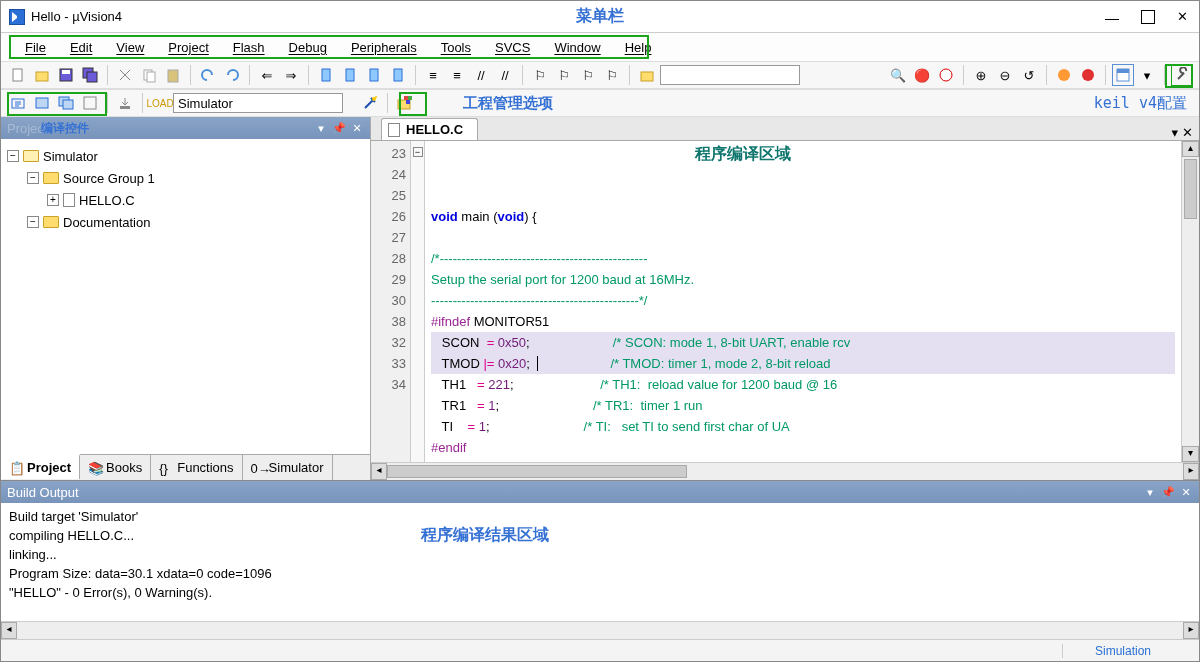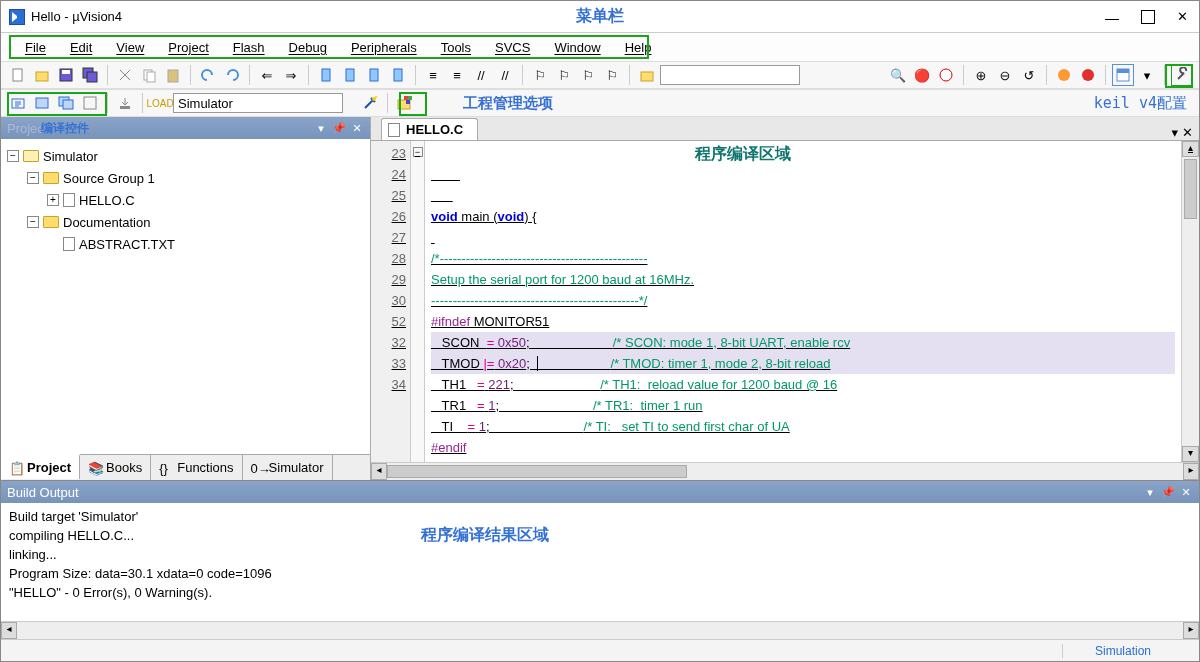--- a/index.html
+++ b/index.html
@@ -48,21 +48,21 @@
 
 .left-tabs { height:26px; border-top:1px solid #aaa; display:flex; background:#eee; }
 .ltab { height:25px; padding:0 8px; display:flex; align-items:center; gap:4px; border-right:1px solid #aaa; font-size:12px; cursor:pointer; }
 .ltab.active{ background:#fff; font-weight:bold; border-top:2px solid #fff; margin-top:-1px; }
 .ltab .ico{ width:14px; height:14px; display:inline-block; }
 
 .editor { flex:1; display:flex; flex-direction:column; background:#fff; min-width:0; }
 .ed-tabs{ height:24px; background:#e8e8e8; border-bottom:1px solid #aaa; display:flex; align-items:flex-end; padding-left:10px; position:relative; }
 .ed-tab{ height:22px; background:#fff; border:1px solid #aaa; border-bottom:none; padding:0 14px 0 6px; display:flex; align-items:center; gap:6px; font-size:12px; font-weight:bold; border-radius:3px 3px 0 0; }
 .ed-tabs .tctrls{ margin-left:auto; display:flex; gap:4px; padding-right:6px; }
-.ed-body{ flex:1; display:flex; font-family:Consolas,monospace; font-size:14px; overflow:hidden; position:relative;text-decoration:underline; }
+.ed-body{ flex:1; display:flex; font-family:Consolas,monospace; font-size:14px; overflow:hidden; position:relative; }
 .gutter{ width:40px; background:#f0f0f0; border-right:1px solid #ccc; text-align:right; color:#666; padding:2px 4px; line-height:21px; }
 .fold{ width:14px; border-right:1px solid #ccc; background:#f8f8f8; }
 .fold .fbox{ width:10px; height:10px; border:1px solid #888; margin:6px auto; font-size:9px; line-height:8px; text-align:center; }
 .code{ flex:1; padding:2px 6px; line-height:21px; white-space:pre; overflow:hidden; position:relative; }
 .code .annot{ position:absolute; left:270px; top:2px; color:#0f766e; font-weight:bold; font-size:16px; }
 .kw{ color:#0000dd; font-weight:bold; }
 .pp{ color:#9b2393; }
 .cm{ color:#009966; }
 .num{ color:#701a75; }
 .op{ color:#dd0088; }
@@ -335,25 +335,20 @@
       <div class="tree-row tree-indent2">
         <span class="exp">+</span>
         <span class="file"></span>
         <span>HELLO.C</span>
       </div>
       <div class="tree-row tree-indent1">
         <span class="exp">−</span>
         <span class="folder"></span>
         <span>Documentation</span>
       </div>
-      <div class="tree-row tree-indent2">
-        <span style="width:12px"></span>
-        <span class="file"></span>
-        <span>ABSTRACT.TXT</span>
-      </div>
     </div>
     <div class="left-tabs">
       <div class="ltab active">
           <span class="ico">📋</span>
           <span>Project</span>
         </div>
       <div class="ltab">
           <span class="ico">📚</span>
           <span>Books</span>
         </div>
@@ -382,21 +377,21 @@
     <div class="ed-body">
       <div class="gutter" id="gutter">
           <div>23</div>
           <div>24</div>
           <div>25</div>
           <div>26</div>
           <div>27</div>
           <div>28</div>
           <div>29</div>
           <div>30</div>
-          <div>52</div>
+          <div>38</div>
           <div>32</div>
           <div>33</div>
           <div>34</div>
         </div>
       <div class="fold">
           <div class="fbox">−</div>
         </div>
       <div class="code" id="code">
         <div class="annot">程序编译区域</div>
       <div><span class="kw">void</span> main (<span class="kw">void</span>) {</div><div>&nbsp;</div><div><span class="cm">/*------------------------------------------------</span></div><div><span class="cm">Setup the serial port for 1200 baud at 16MHz.</span></div><div><span class="cm">------------------------------------------------*/</span></div><div><span class="pp">#ifndef</span> MONITOR51</div><div class="hl">   SCON  <span class="op">=</span> <span class="num">0x50</span>;                       <span class="cm">/* SCON: mode 1, 8-bit UART, enable rcv</span></div><div class="hl">   TMOD <span class="op">|=</span> <span class="num">0x20</span>;  <span class="cursor"></span>                    <span class="cm">/* TMOD: timer 1, mode 2, 8-bit reload</span></div><div>   TH1   <span class="op">=</span> <span class="num">221</span>;                        <span class="cm">/* TH1:  reload value for 1200 baud @ 16</span></div><div>   TR1   <span class="op">=</span> <span class="num">1</span>;                          <span class="cm">/* TR1:  timer 1 run</span></div><div>   TI    <span class="op">=</span> <span class="num">1</span>;                          <span class="cm">/* TI:   set TI to send first char of UA</span></div><div><span class="pp">#endif</span></div></div>

